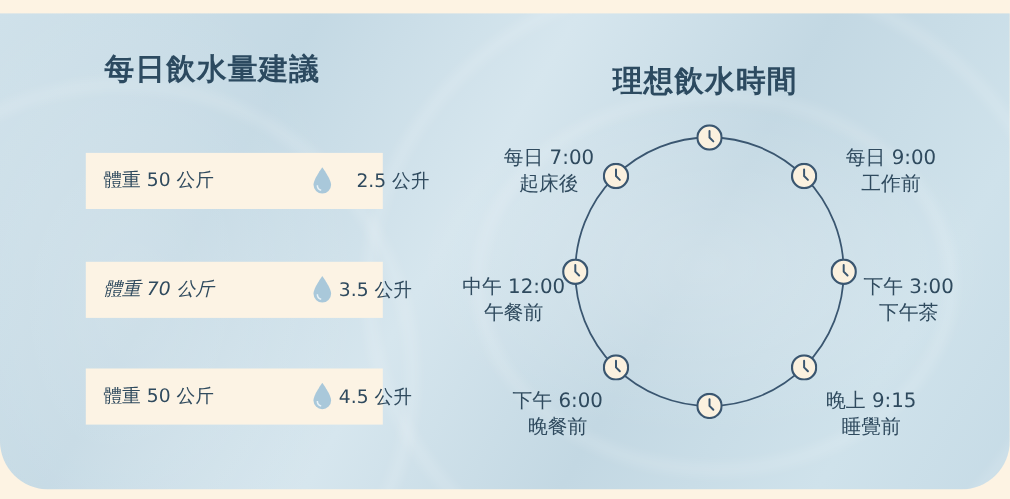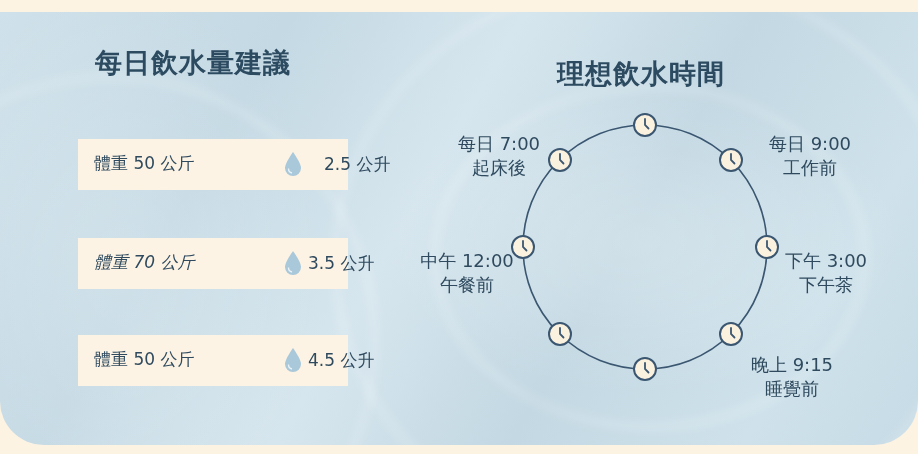--- a/index.html
+++ b/index.html
@@ -136,17 +136,21 @@
     <div>工作前</div>
   </div>
   <div class="tlabel" style="left:467px;top:237px;">
     <div>中午 12:00</div>
     <div>午餐前</div>
   </div>
   <div class="tlabel" style="left:826px;top:237px;">
     <div>下午 3:00</div>
     <div>下午茶</div>
   </div>
+  <div class="tlabel" style="left:507px;top:341px;">
+    <div>下午 6:00</div>
+    <div>晚餐前</div>
+  </div>
   <div class="tlabel" style="left:792px;top:341px;">
     <div>晚上 9:15</div>
     <div>睡覺前</div>
   </div>
 </div>
 
 </body></html>

